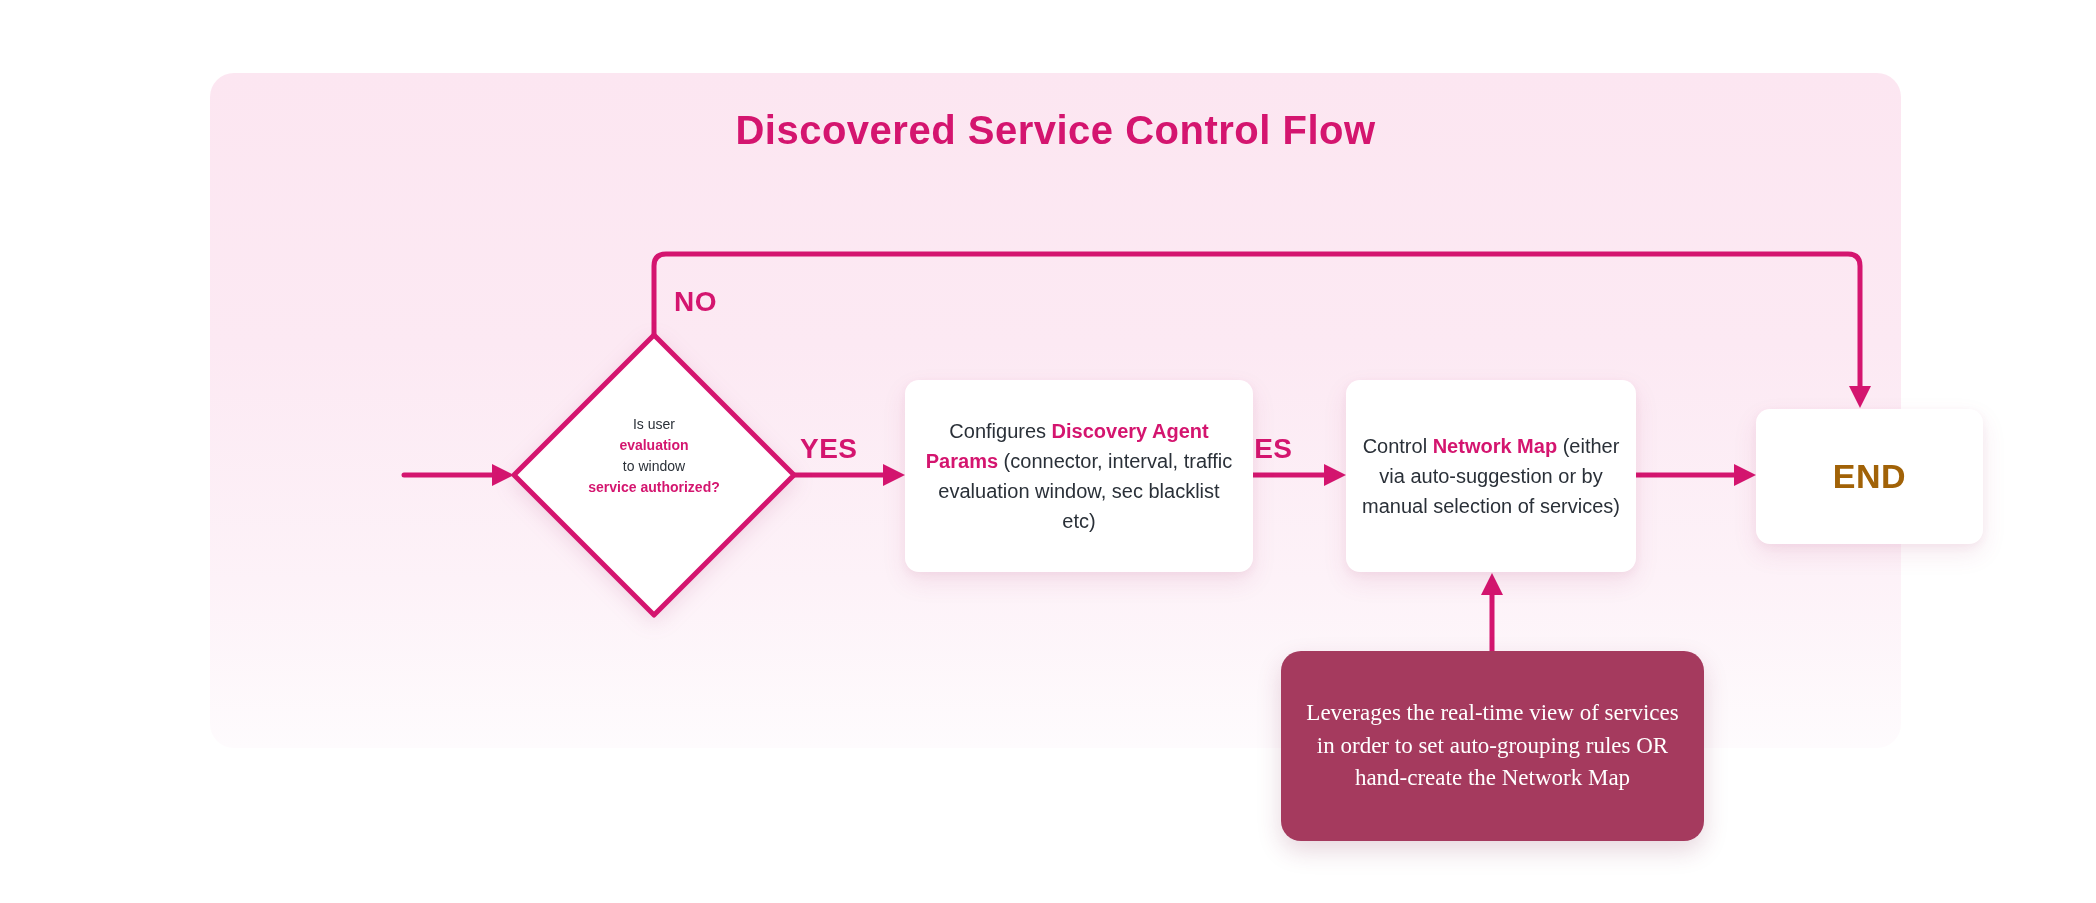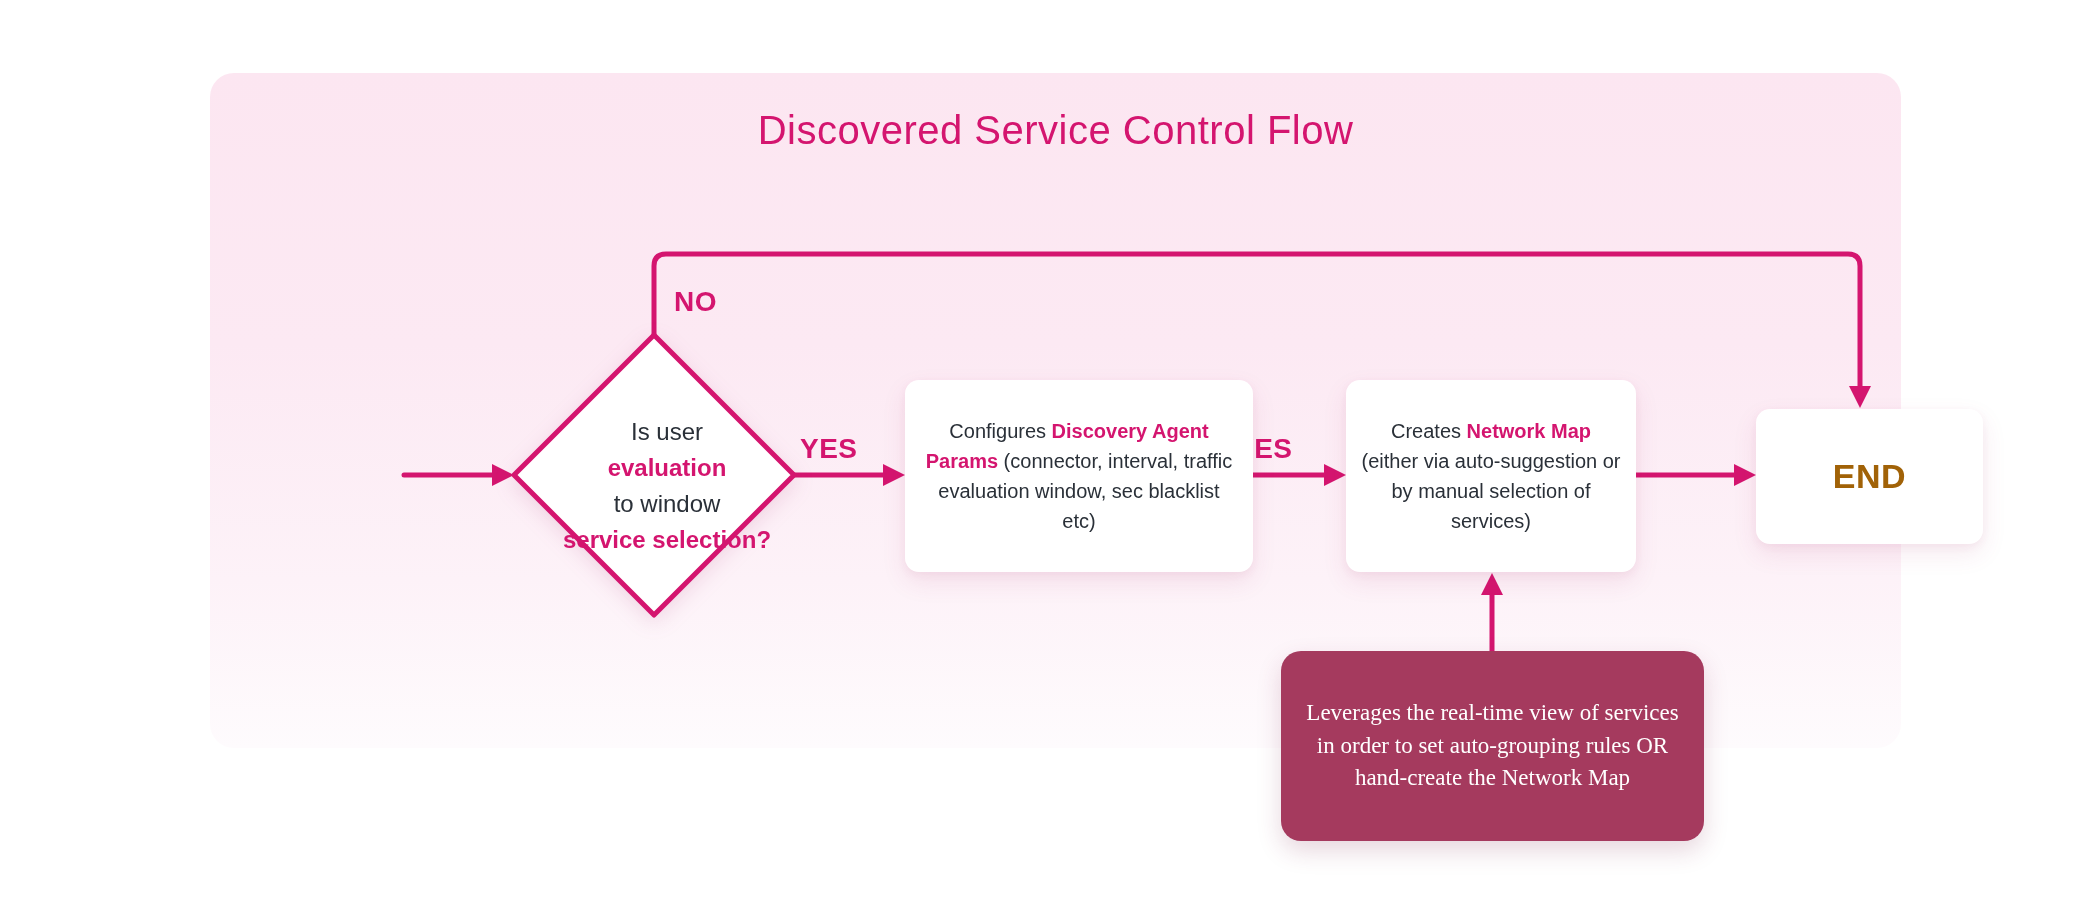--- a/index.html
+++ b/index.html
@@ -14,21 +14,21 @@
 
   .panel{
     position:absolute;left:210px;top:73px;width:1691px;height:675px;
     border-radius:24px;
     background:linear-gradient(180deg,var(--panel-top) 0%,#fce9f3 40%,#fdf2f8 75%,#fefbfd 100%);
   }
 
   .title{
     position:absolute;left:210px;top:108px;width:1691px;margin:0;
     text-align:center;color:var(--accent);
-    font-size:40px;font-weight:normal;letter-spacing:.5px;
+    font-size:40px;font-weight:bold;letter-spacing:.5px;
   }
 
   svg.connectors{position:absolute;left:0;top:0;width:2096px;height:903px;}
   .stroke{fill:none;stroke:var(--accent);stroke-width:5;stroke-linecap:round;}
   .fillhead{fill:var(--accent);stroke:none;}
   .diamond{
     fill:#ffffff;stroke:var(--accent);stroke-width:5;stroke-linejoin:round;
     filter:drop-shadow(0 6px 10px rgba(163,48,110,.14));
   }
 
@@ -40,22 +40,22 @@
   }
   .card p{margin:0;padding:0 14px;}
   .accent{color:var(--accent);font-weight:bold;}
 
   .n-start{left:112px;top:405px;width:292px;height:143px;}
   .n-configure{left:905px;top:380px;width:348px;height:192px;}
   .n-create{left:1346px;top:380px;width:290px;height:192px;}
   .n-end{left:1756px;top:409px;width:227px;height:135px;font-size:34px;font-weight:bold;color:#a16207;letter-spacing:.5px;}
 
   .decision-text{
-    position:absolute;left:557px;top:414px;width:220px;
-    text-align:center;color:var(--text);font-size:24px;line-height:1.5;
+    position:absolute;left:544px;top:414px;width:220px;
+    text-align:center;color:var(--text);font-size:14px;line-height:1.5;
   }
 
   .edge-label{
     position:absolute;color:var(--accent);font-weight:bold;
     font-size:28px;letter-spacing:.5px;
   }
   .lbl-no{left:674px;top:286px;}
   .lbl-yes1{left:800px;top:433px;}
   .lbl-yes2{left:1235px;top:433px;}
 
@@ -110,33 +110,33 @@
     </g>
 
     <polygon class="diamond" points="654,335 794,475 654,615 514,475"></polygon>
   </svg>
 
 
   <div class="decision-text">
     <span>Is user</span><br>
     <span class="accent">evaluation</span><br>
     <span>to window</span><br>
-    <span class="accent">service selection?</span>
+    <span class="accent">service authorized?</span>
   </div>
 
   <div class="edge-label lbl-no">NO</div>
   <div class="edge-label lbl-yes1">YES</div>
   <div class="edge-label lbl-yes2">YES</div>
 
   <div class="card n-configure">
     <p><span>Configures </span><span class="accent">Discovery Agent Params</span><span> (connector, interval, traffic evaluation window, sec blacklist etc)</span></p>
   </div>
 
   <div class="card n-create">
-    <p><span>Creates </span><span class="accent">Network Map</span><span> (either via auto-suggestion or by manual selection of services)</span></p>
+    <p><span>Control </span><span class="accent">Network Map</span><span> (either via auto-suggestion or by manual selection of services)</span></p>
   </div>
 
   <div class="card n-end">
     <span>END</span>
   </div>
 
   <div class="note">
     <p>Leverages the real-time view of services in order to set auto-grouping rules OR hand-create the Network Map</p>
   </div>
 

